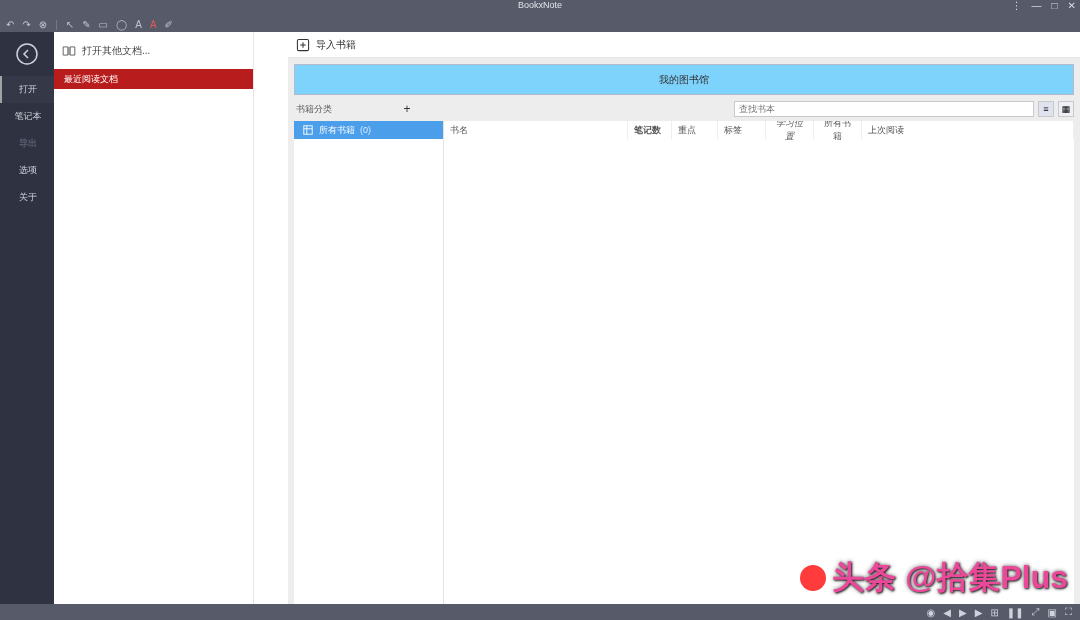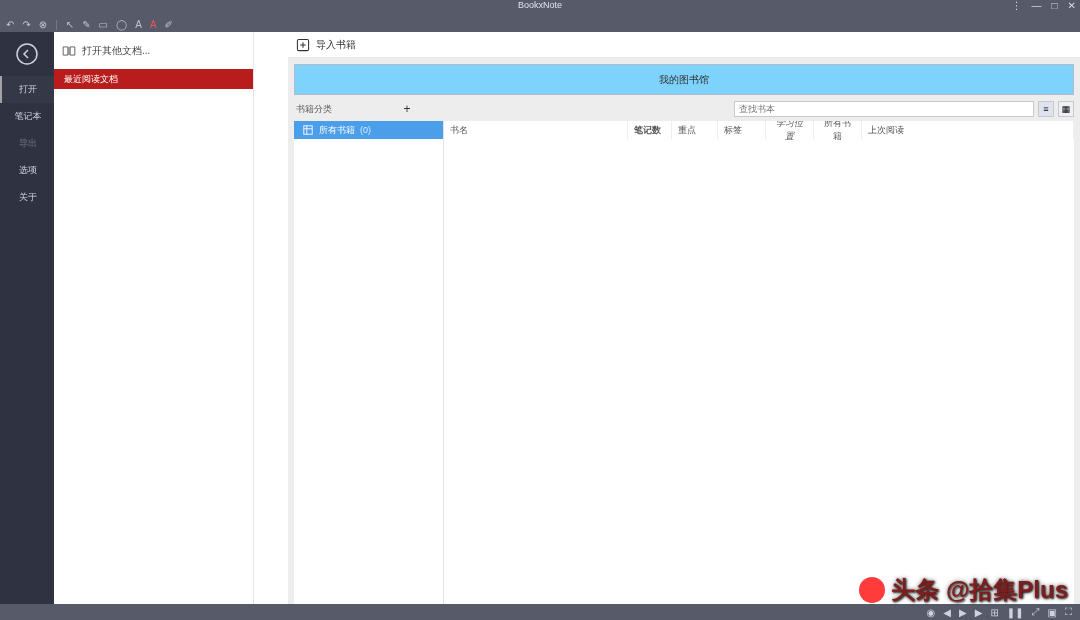--- a/index.html
+++ b/index.html
@@ -49,21 +49,21 @@
 .th:nth-child(2){ flex: 0 0 44px; font-weight: bold; }
 .th:nth-child(3){ flex: 0 0 46px; }
 .th:nth-child(4){ flex: 0 0 48px; }
 .th:nth-child(5){ flex: 0 0 48px; font-style: italic; }
 .th:nth-child(6){ flex: 0 0 48px; }
 .th:nth-child(7){ flex: 1; }
 
 .bottombar { height:16px; background:#565a69; display:flex; align-items:center; justify-content:flex-end; gap:8px; padding:0 8px; color:#cfd2dd; font-size:10px; }
 .bottombar span { cursor:pointer; }
 
-.watermark { position:absolute; right:12px; bottom:14px; font-size:24px; font-weight:600; color:#7f1d1d; text-shadow: 0 0 4px rgba(0,0,0,.6), 1px 1px 2px rgba(0,0,0,.8); pointer-events:none; display:flex; align-items:center; gap:6px; }
+.watermark { position:absolute; right:12px; bottom:20px; font-size:32px; font-weight:600; color:#ec4899; text-shadow: 0 0 4px rgba(0,0,0,.6), 1px 1px 2px rgba(0,0,0,.8); pointer-events:none; display:flex; align-items:center; gap:6px; }
 .watermark .logo { width:26px; height:26px; border-radius:50%; background:#ff3b3b; display:inline-block; }
 </style>
 </head>
 <body>
 
 <div class="titlebar">
   <div></div>
   <div class="titlebar-center">BookxNote</div>
   <div class="titlebar-right">
     <span>⋮</span>

